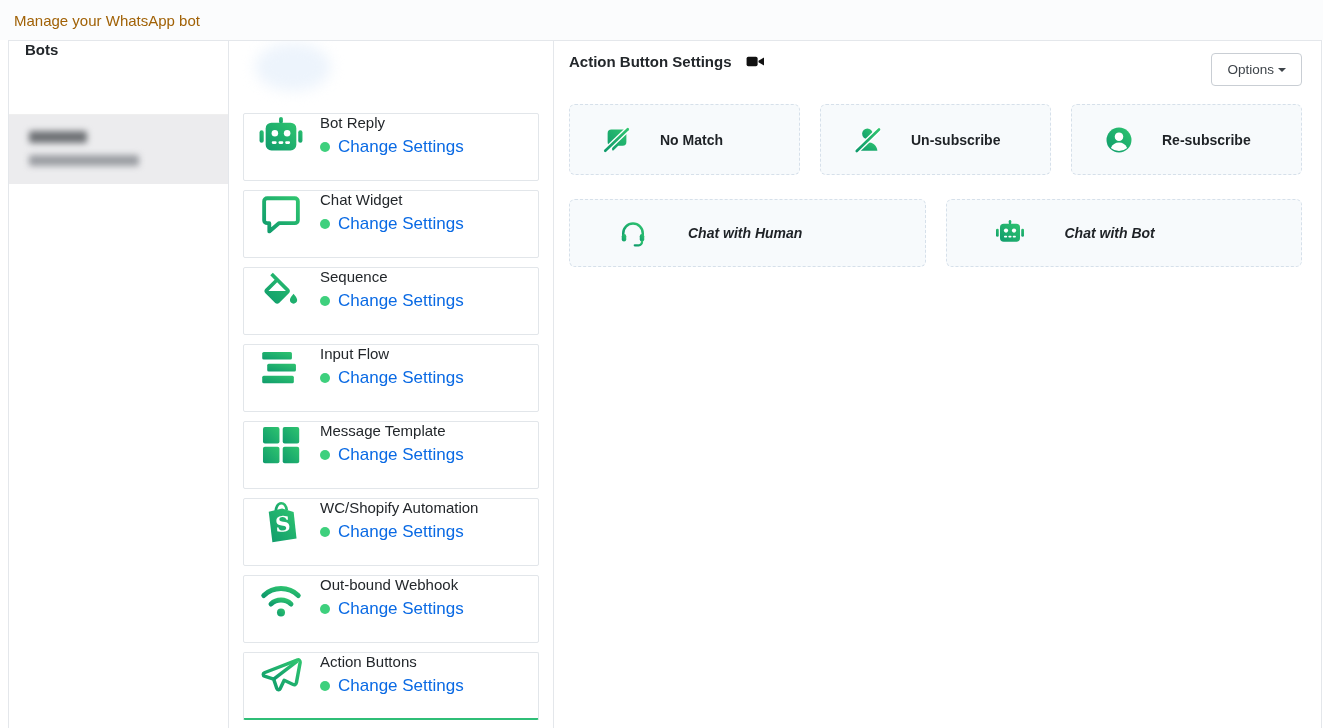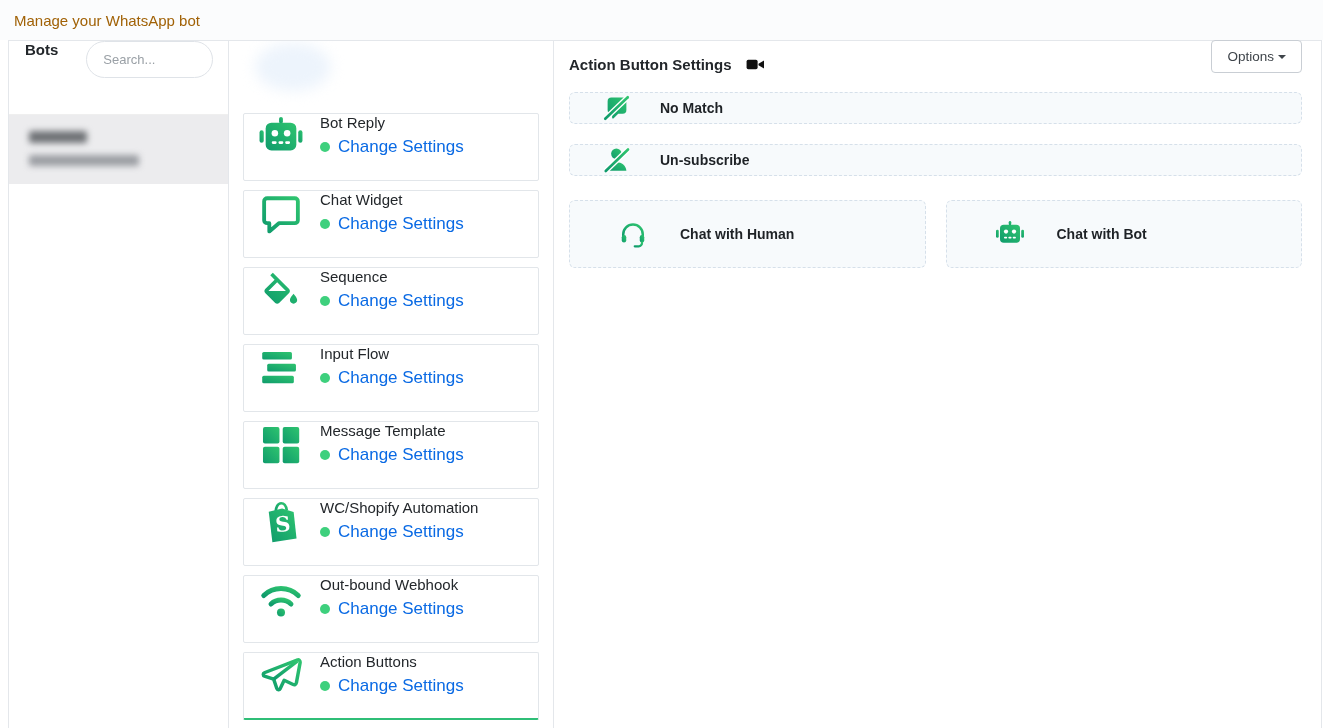--- a/index.html
+++ b/index.html
@@ -39,35 +39,35 @@
   .feature-card.selected{ border-bottom:2px solid #2fbe77; }
   .f-icon{ width:46px; height:46px; flex:none; margin-right:16px; }
   .f-icon svg{ width:100%; height:100%; display:block; }
   .f-title{ font-size:15px; color:#23272b; margin-bottom:6px; }
   .f-action{ display:flex; align-items:center; gap:8px; }
   .dot{ width:10px; height:10px; border-radius:50%; background:var(--dot-green); }
   .f-link{ font-size:17px; font-weight:400; color:var(--link-blue); text-decoration:none; cursor:pointer; }
 
   
   .panel{ flex:1; min-width:0; padding:0 19px 0 15px; }
-  .panel-head{ display:flex; align-items:flex-end; margin-top:0; height:32px; }
+  .panel-head{ display:flex; align-items:flex-start; margin-top:12px; height:32px; }
   .panel-title{ font-size:15px; font-weight:700; color:#23272b; }
   .camera{ margin-left:14px; width:21px; height:17px; cursor:pointer; }
   .options-btn{ margin-left:auto; height:33px; padding:0 15px; border:1px solid #c9ced4;
     border-radius:4px; background:#fff; font-size:13.5px; color:#3e444a;
     display:flex; align-items:center; gap:4px; cursor:pointer; font-family:"Liberation Sans",sans-serif;}
   .caret{ width:0; height:0; border-left:4px solid transparent; border-right:4px solid transparent;
     border-top:4.5px solid #3e444a; }
 
   .tile-row{ display:flex; gap:20px; }
-  .row1{ margin-top:19px;flex-direction:column; }
+  .row1{ margin-top:19px; }
   .row1 .tile{ height:71px; padding-left:32px; gap:28px; }
   .row2{ margin-top:24px; }
   .row3{ margin-top:26px; }
-  .row2 .tile,.row3 .tile{ height:68px; padding-left:48px; gap:32px; }
+  .row2 .tile,.row3 .tile{ height:68px; padding-left:48px; gap:40px;font-style:italic; }
   .tile{ flex:1; background:#f7fafc; border:1px dashed #d6e0ea; border-radius:6px;
     display:flex; align-items:center; cursor:pointer; }
   .t-icon{ width:30px; height:30px; flex:none; }
   .t-icon svg{ width:100%; height:100%; display:block; }
   .t-label{ font-size:14px; font-weight:700; color:#1e2226; }
 </style>
 </head>
 <body>
 
 <svg width="0" height="0" style="position:absolute" aria-hidden="true">
@@ -81,21 +81,20 @@
 
 <div class="topbar">
   <span class="topbar-title">Manage your WhatsApp bot</span>
 </div>
 
 <div class="frame">
 
   <div class="sidebar">
     <div class="sidebar-head">
       <span class="bots-label">Bots</span>
-      <input class="search-pill" type="text" placeholder="Search..." style="">
     </div>
     <div class="bot-item">
       <div class="blur-line blur-name"></div>
       <div class="blur-line blur-phone"></div>
     </div>
   </div>
 
   <div class="features-col">
     <div class="blob"></div>
 
@@ -280,20 +279,30 @@
             <g fill="url(#gg)">
               <circle cx="11.5" cy="7" r="4.2"></circle>
               <path d="M3.5 20.5c.4-4.3 3.6-6.8 8-6.8s7.6 2.5 8 6.8z"></path>
             </g>
             <line x1="3" y1="20.8" x2="20.8" y2="3.6" stroke="#fff" stroke-width="4.2"></line>
             <line x1="3" y1="20.8" x2="20.8" y2="3.6" stroke="url(#gg)" stroke-width="2.1" stroke-linecap="round"></line>
           </svg>
         </span>
         <span class="t-label">Un-subscribe</span>
       </div>
+      <div class="tile">
+        <span class="t-icon">
+          <svg viewBox="0 0 24 24">
+            <circle cx="12" cy="12" r="10" fill="url(#gg)"></circle>
+            <circle cx="12" cy="9.3" r="3.4" fill="#fff"></circle>
+            <path d="M5.5 18.3c1.2-2.9 3.6-4.4 6.5-4.4s5.3 1.5 6.5 4.4a10 10 0 0 1-13 0z" fill="#fff"></path>
+          </svg>
+        </span>
+        <span class="t-label">Re-subscribe</span>
+      </div>
     </div>
 
     <div class="tile-row row2">
       <div class="tile">
         <span class="t-icon">
           <svg viewBox="0 0 24 24">
             <path d="M4.2 14.5v-2.3a7.8 7.8 0 0 1 15.6 0v2.3" fill="none" stroke="url(#gg)" stroke-width="2"></path>
             <rect x="3" y="12.8" width="3.6" height="6" rx="1.8" fill="url(#gg)"></rect>
             <rect x="17.4" y="12.8" width="3.6" height="6" rx="1.8" fill="url(#gg)"></rect>
             <path d="M19.2 18.8v.4a2.6 2.6 0 0 1-2.6 2.6h-3.2" fill="none" stroke="url(#gg)" stroke-width="1.8" stroke-linecap="round"></path>

